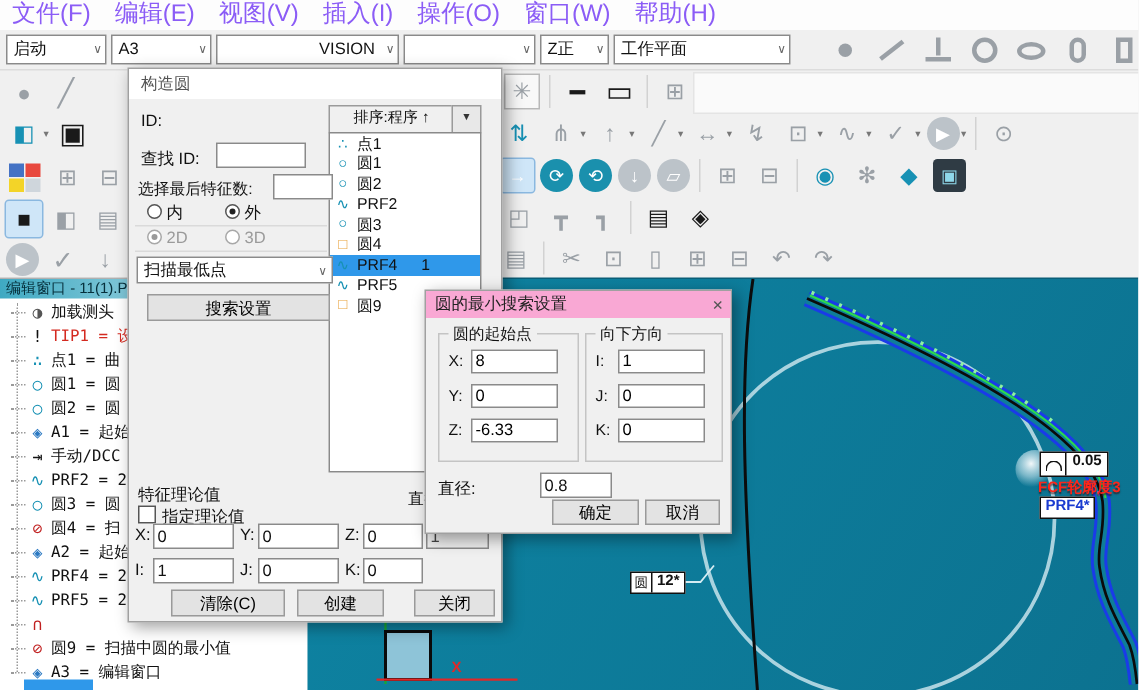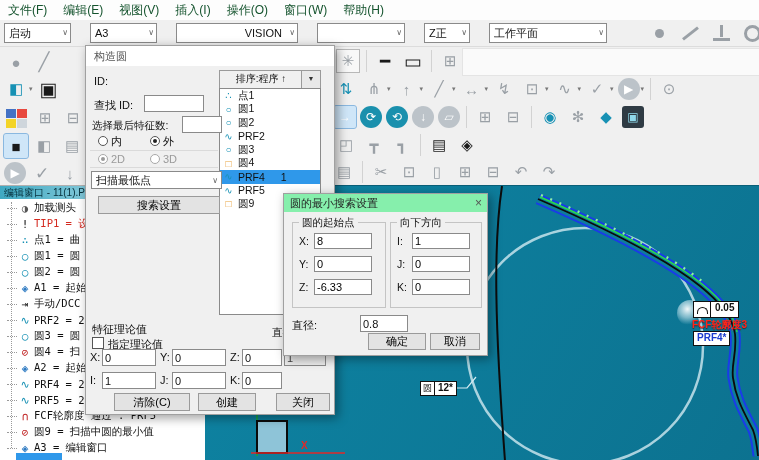--- a/index.html
+++ b/index.html
@@ -1,26 +1,26 @@
 <!DOCTYPE html>
 <html><head>
 <meta charset="utf-8">
 <style>
   html,body{margin:0;padding:0}
   #app{position:relative;width:759px;height:460px;background:#f0f0f0;overflow:hidden;
        font-family:"Liberation Sans",sans-serif;-webkit-font-smoothing:antialiased}
   
   #menubar{position:absolute;left:0;top:0;width:759px;height:20px;background:#fdfdfd;
-           border-bottom:1px solid #e2e2e2;display:flex;align-items:center;font-size:12px;color:#14532d}
+           border-bottom:1px solid #e2e2e2;display:flex;align-items:center;font-size:16px;color:#8b5cf6}
   .mitem{padding:0 8px;line-height:20px;cursor:default}
   
   #toolbar1{position:absolute;left:0;top:20px;width:759px;height:27px;background:#f0f0f0;
             border-bottom:1px solid #dcdcdc;display:flex;align-items:center;padding-left:4px;box-sizing:border-box}
   .combo{position:relative;height:20px;background:#fff;border:1px solid #8a8a8a;font-size:11px;
-         line-height:18px;padding:0 15px 0 4px;margin-right:19px;box-sizing:border-box;color:#111;white-space:nowrap;overflow:hidden}
+         line-height:18px;padding:0 15px 0 4px;margin-right:3px;box-sizing:border-box;color:#111;white-space:nowrap;overflow:hidden}
   .combo .arr{position:absolute;right:2px;top:0;font-size:8px;color:#666}
   #featrow{display:flex;align-items:center;margin-left:18px}
   .icoshape{position:relative;width:25px;height:23px;display:inline-block;margin:0 3px}
   .icoshape::after{content:"";position:absolute;box-sizing:border-box}
   .t-dot::after{left:8px;top:7px;width:9px;height:9px;border-radius:50%;background:#9aa0a6}
   .t-line::after{left:3px;top:10px;width:19px;height:3px;background:#9aa0a6;transform:rotate(-38deg)}
   .t-perp::after{left:4px;bottom:4px;width:17px;height:3px;background:#9aa0a6}
   .t-perp::before{content:"";position:absolute;left:11px;top:3px;width:3px;height:12px;background:#9aa0a6}
   .t-circle::after{left:4px;top:3px;width:17px;height:17px;border:3px solid #9aa0a6;border-radius:50%}
   .t-ellipse::after{left:3px;top:6px;width:19px;height:12px;border:3px solid #9aa0a6;border-radius:50%}
@@ -67,21 +67,21 @@
   #prf-tag{left:488px;top:145px;height:13px;font-size:10px;font-weight:bold;color:#1a3bd0;padding:0 3px}
   #circle-tag{left:215px;top:195px;height:13px;font-size:10px}
   .ctg-icon{width:13px;height:100%;text-align:center;border-right:1px solid #101010;font-size:9px;line-height:13px}
   .ctg-tx{padding:0 3px;font-weight:bold}
   #axis-x-label{position:absolute;left:96px;top:254px;color:#e02828;font-size:10px;font-weight:bold}
   
   .dlg{position:absolute;background:#f0f0f0;border:1px solid #a0a0a0;box-shadow:3px 3px 10px rgba(0,0,0,.38);font-size:11px;color:#111}
   #cdlg{left:85px;top:45px;width:248px;height:368px;z-index:10}
   #cdlg .dtitle{height:20px;background:#fff;font-size:11px;color:#555;line-height:20px;padding-left:8px}
   #sdlg{left:283px;top:193px;width:203px;height:161px;z-index:20}
-  #sdlg .dtitle{height:18px;background:#86efac;font-size:11px;color:#222;line-height:18px;padding-left:6px;position:relative}
+  #sdlg .dtitle{height:18px;background:#f9a8d4;font-size:11px;color:#222;line-height:18px;padding-left:6px;position:relative}
   #sdlg .dclose{position:absolute;right:5px;top:0;font-size:12px;color:#555;line-height:18px}
   .lb{position:absolute;white-space:nowrap}
   .lbs{font-size:10.5px}
   .ip{position:absolute;border:1px solid #8a8a8a;background:#fff;font-size:11px;font-family:inherit;
       height:17px;padding:0 2px;box-sizing:border-box;color:#111}
   .ip:disabled{background:#ececec;color:#444}
   .btn{position:absolute;background:#e3e3e3;border:1px solid #9a9a9a;font-size:11px;font-family:inherit;height:18px;padding:0}
   .radio{display:inline-block;width:10px;height:10px;border:1px solid #555;border-radius:50%;background:#fff;
          vertical-align:-1px;margin-right:3px;box-sizing:border-box}
   .radio.on::after{content:"";display:block;width:4px;height:4px;margin:2px;border-radius:50%;background:#222}
@@ -302,21 +302,20 @@
           <span class="tx" style="color: rgb(17, 17, 17);">PRF4 = 2</span>
         </div>
         <div class="trow">
           <span class="conn"></span>
           <span class="ti" style="color: rgb(23, 145, 180);">∿</span>
           <span class="tx" style="color: rgb(17, 17, 17);">PRF5 = 2</span>
         </div>
         <div class="trow">
           <span class="conn"></span>
           <span class="ti" style="color: rgb(192, 32, 32);">∩</span>
-          <span class="tx" style="color: rgb(17, 17, 17);">FCF轮廓度 通过 : PRF5</span>
         </div>
         <div class="trow">
           <span class="conn"></span>
           <span class="ti" style="color: rgb(192, 32, 32);">⊘</span>
           <span class="tx" style="color: rgb(17, 17, 17);">圆9 = 扫描中圆的最小值</span>
         </div>
         <div class="trow">
           <span class="conn"></span>
           <span class="ti" style="color: rgb(43, 121, 194);">◈</span>
           <span class="tx" style="color: rgb(17, 17, 17);">A3 = 编辑窗口</span>

